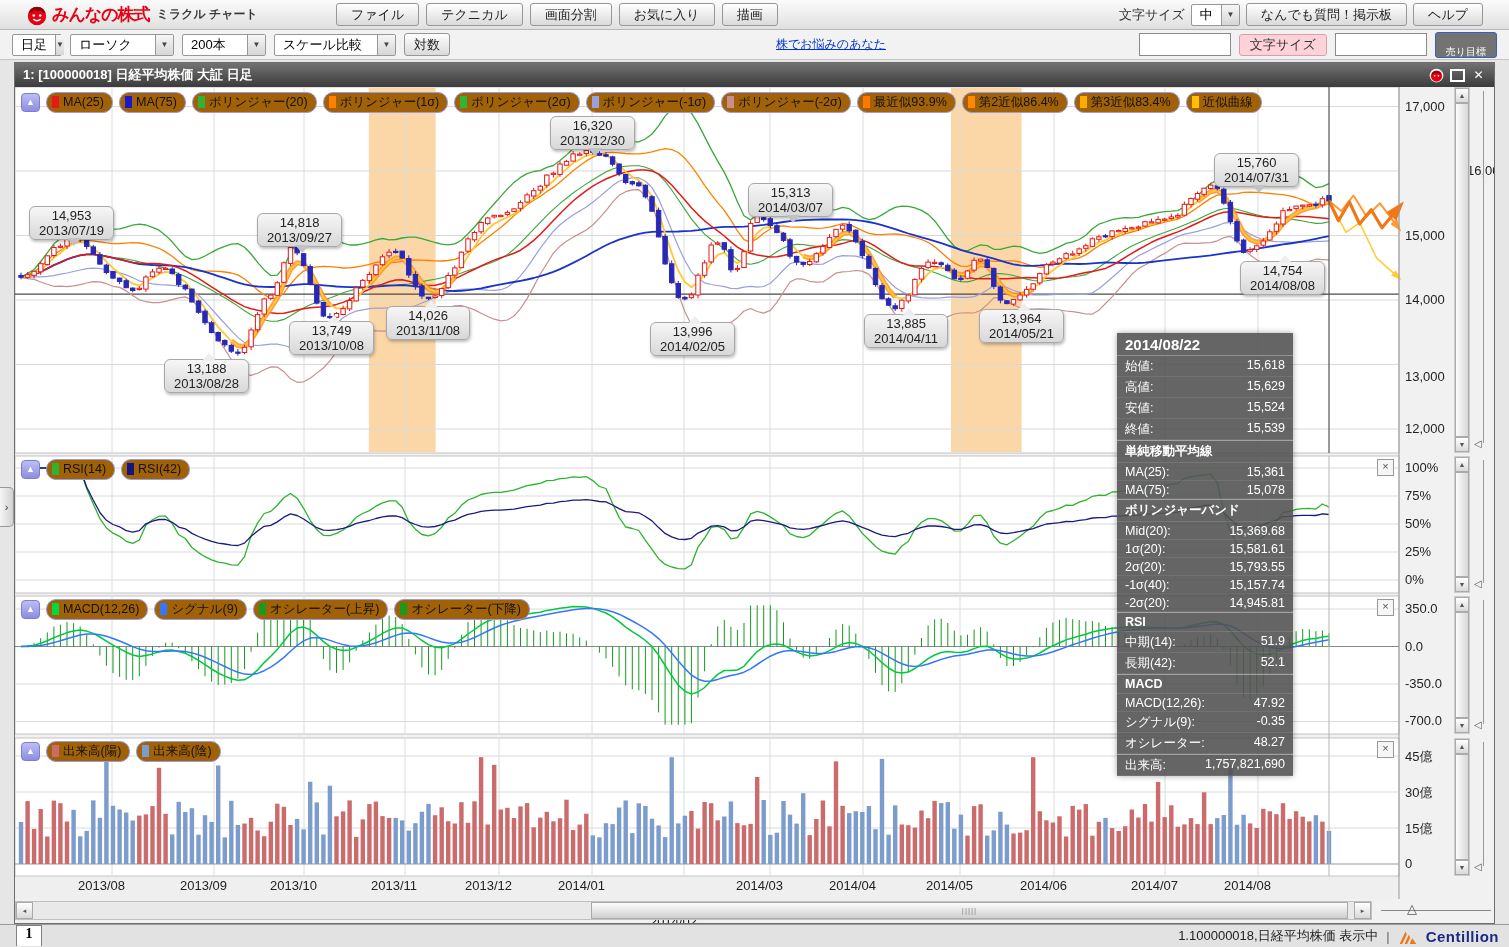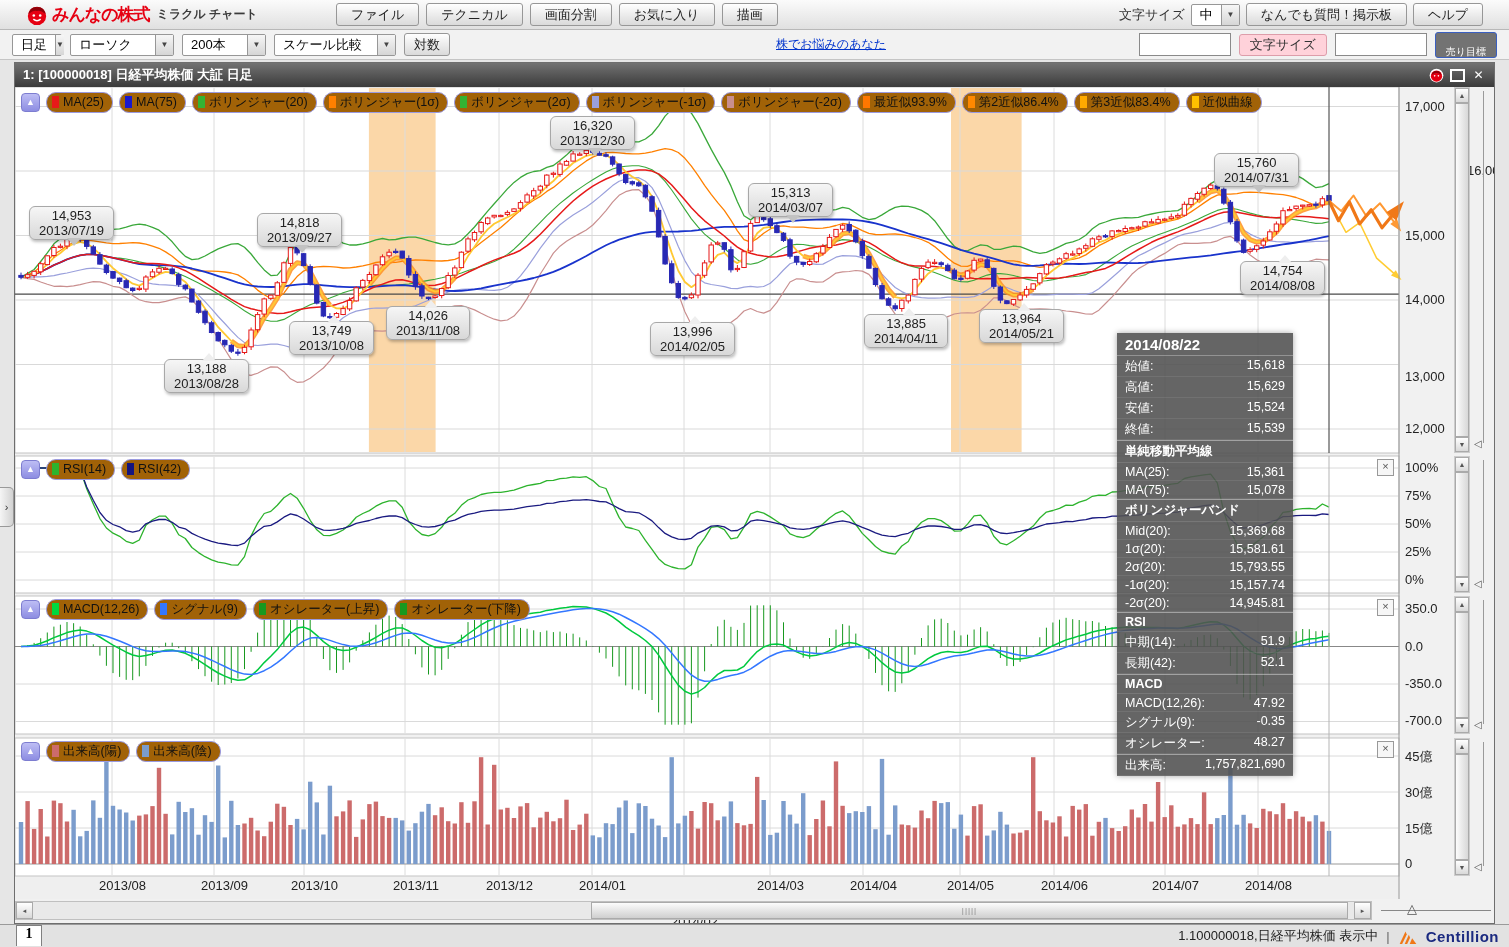--- a/index.html
+++ b/index.html
@@ -23,21 +23,21 @@
   .btn-sell{height:22px;padding:12px 10px;background:#737373;border:1px solid #3a5fc0;border-radius:3px;font-size:10px;color:#fff;font-family:inherit;white-space:nowrap}
   
   .win{position:absolute;left:14px;top:62px;width:1481px;height:862px;border:1px solid #6e6e6e;background:#ededed;box-sizing:border-box}
   .titlebar{height:24px;background:linear-gradient(#727272,#3b3b3b);display:flex;align-items:center;padding:0 8px;box-sizing:border-box;gap:6px}
   .wttl{color:#fff;font-size:13px;font-weight:bold;flex:1;white-space:nowrap}
   .wbtn{width:15px;height:13px;display:inline-flex;align-items:center;justify-content:center;color:#fff;font-size:12px;font-weight:bold}
   .wmax{border:2px solid #fff;width:11px;height:9px}
   #chart-body{position:relative;width:1479px;height:836px;background:#f1f1f1;overflow:hidden}
   
   .ylab{position:absolute;font-size:13px;color:#222;white-space:nowrap;z-index:3}
-  .xlab{position:absolute;font-size:13px;color:#222;width:68px;text-align:right;z-index:3}
+  .xlab{position:absolute;font-size:13px;color:#222;width:68px;text-align:left;z-index:3}
   .pillrow{position:absolute;display:flex;gap:6px;align-items:center;height:22px;z-index:7}
   .collapse-btn{width:17px;height:17px;background:linear-gradient(#bdbdf4,#8d8de2);border:1px solid #7d7dd0;border-radius:4px;color:#fff;font-size:9px;display:inline-flex;align-items:center;justify-content:center;flex:none}
   .pill{display:inline-flex;align-items:center;gap:4px;background:#a16207;border:1.5px solid #9a9ae0;border-radius:10px;padding:1px 8px 1px 5px;height:17px;flex:none}
   .sw{width:7px;height:12px;display:inline-block;flex:none}
   .pl{font-size:12.5px;color:#111;white-space:nowrap}
   .ann{position:absolute;background:linear-gradient(#f6f6f6,#d8d8d8);border:1px solid #a8a8a8;border-radius:6px;padding:1px 9px;font-size:13px;line-height:15px;color:#222;text-align:center;white-space:nowrap;box-shadow:1px 2px 3px rgba(0,0,0,.25);z-index:6}
   .ann.down:after{content:"";position:absolute;bottom:-7px;left:45%;border:7px solid transparent;border-top:8px solid #c2c2c2;border-bottom:none}
   .ann.up:before{content:"";position:absolute;top:-7px;left:45%;border:7px solid transparent;border-bottom:8px solid #eeeeee;border-top:none}
   .ttip{position:absolute;width:176px;background:rgba(82,82,82,0.89);color:#fff;z-index:9;box-shadow:0 0 6px rgba(0,0,0,.35)}
   .ttip .ttl{font-size:15px;font-weight:bold;padding:3px 8px 2px;border-bottom:1px solid rgba(255,255,255,.3)}
@@ -1209,21 +1209,21 @@
         </div>
         <div class="trow">
           <span>1σ(20):</span>
           <span>15,581.61</span>
         </div>
         <div class="trow">
           <span>2σ(20):</span>
           <span>15,793.55</span>
         </div>
         <div class="trow">
-          <span>-1σ(20):</span>
+          <span>-1σ(40):</span>
           <span>15,157.74</span>
         </div>
         <div class="trow">
           <span>-2σ(20):</span>
           <span>14,945.81</span>
         </div>
         <div class="thead">RSI</div>
         <div class="trow">
           <span>中期(14):</span>
           <span>51.9</span>

